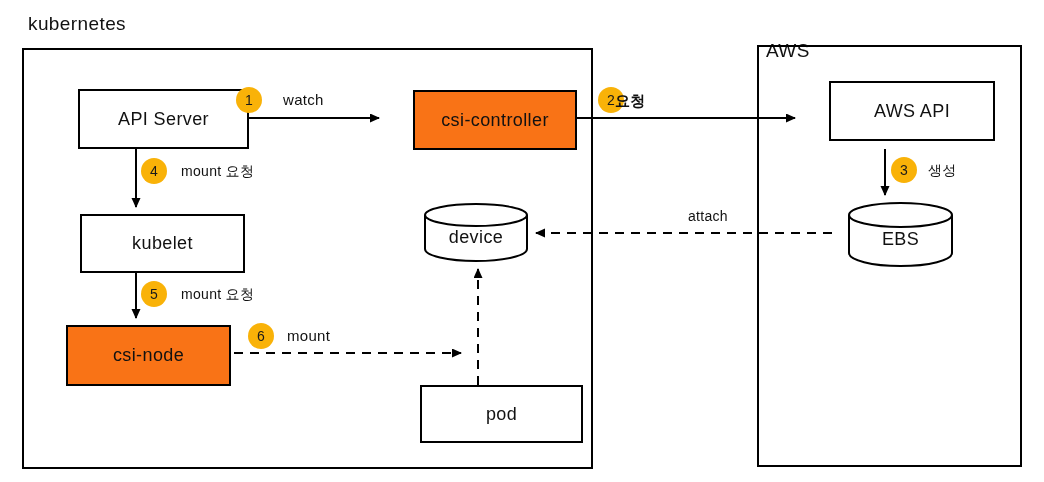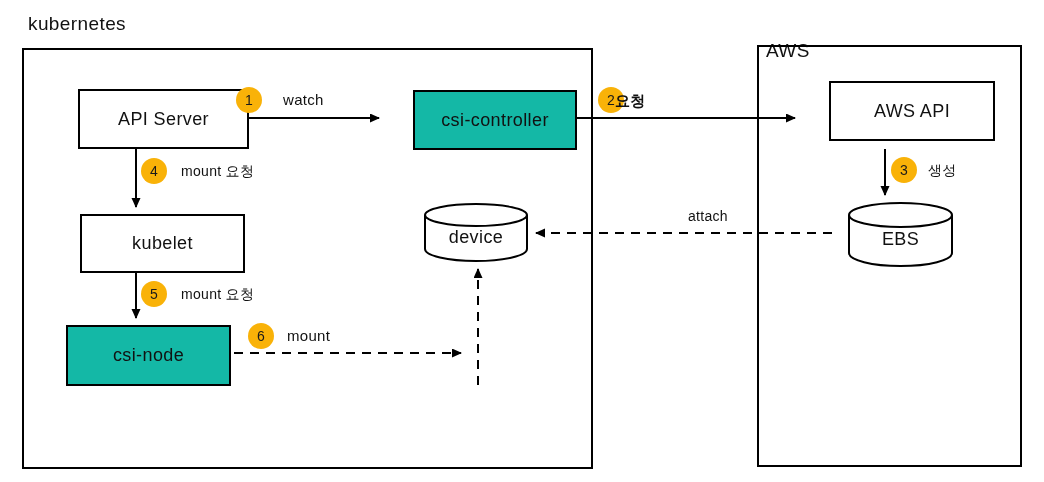--- a/index.html
+++ b/index.html
@@ -31,21 +31,21 @@
     border: 2px solid #000;
     background: #ffffff;
     display: flex;
     align-items: center;
     justify-content: center;
     font-size: 18px;
     letter-spacing: 0.4px;
     color: #111;
     margin-left: 27px;
   }
-  .node.green { background: #14b8a6; }
+  .node.green { background: #f97316; }
   .badge {
     position: absolute;
     width: 26px;
     height: 26px;
     border-radius: 50%;
     background: #F9B208;
     display: flex;
     align-items: center;
     justify-content: center;
     font-size: 14px;
@@ -103,20 +103,21 @@
     <line x1="218" y1="353" x2="461" y2="353" stroke="#000" stroke-width="2" stroke-dasharray="9,7" marker-end="url(#ah)"></line>
     <line x1="832" y1="233" x2="536" y2="233" stroke="#000" stroke-width="2" stroke-dasharray="9,7" marker-end="url(#ah)"></line>
     <line x1="478" y1="385" x2="478" y2="269" stroke="#000" stroke-width="2" stroke-dasharray="9,7" marker-end="url(#ah)"></line>
   </svg>
 
   <div class="node" style="left:51px; top:89px; width:171px; height:60px;">API Server</div>
   <div class="node green" style="left:386px; top:90px; width:164px; height:60px;">csi-controller</div>
   <div class="node" style="left:53px; top:214px; width:165px; height:59px;">kubelet</div>
   <div class="node green" style="left:39px; top:325px; width:165px; height:61px;">csi-node</div>
   <div class="node" style="left:802px; top:81px; width:166px; height:60px;">AWS API</div>
+  <div class="node" style="left:393px; top:385px; width:163px; height:58px;">pod</div>
 
   <div class="cyl" style="left:424px; top:203px; width:104px; height:59px;">
     <svg width="104" height="59" viewBox="0 0 104 59">
       <path d="M1,12 L1,46 A51,12 0 0 0 103,46 L103,12" fill="#fff" stroke="#000" stroke-width="2"></path>
       <ellipse cx="52" cy="12" rx="51" ry="11" fill="#fff" stroke="#000" stroke-width="2"></ellipse>
     </svg>
     <div class="cyl-label" style="top:24px;">device</div>
   </div>
 
   <div class="cyl" style="left:832px; top:202px; width:105px; height:65px;margin-left:16px;">

